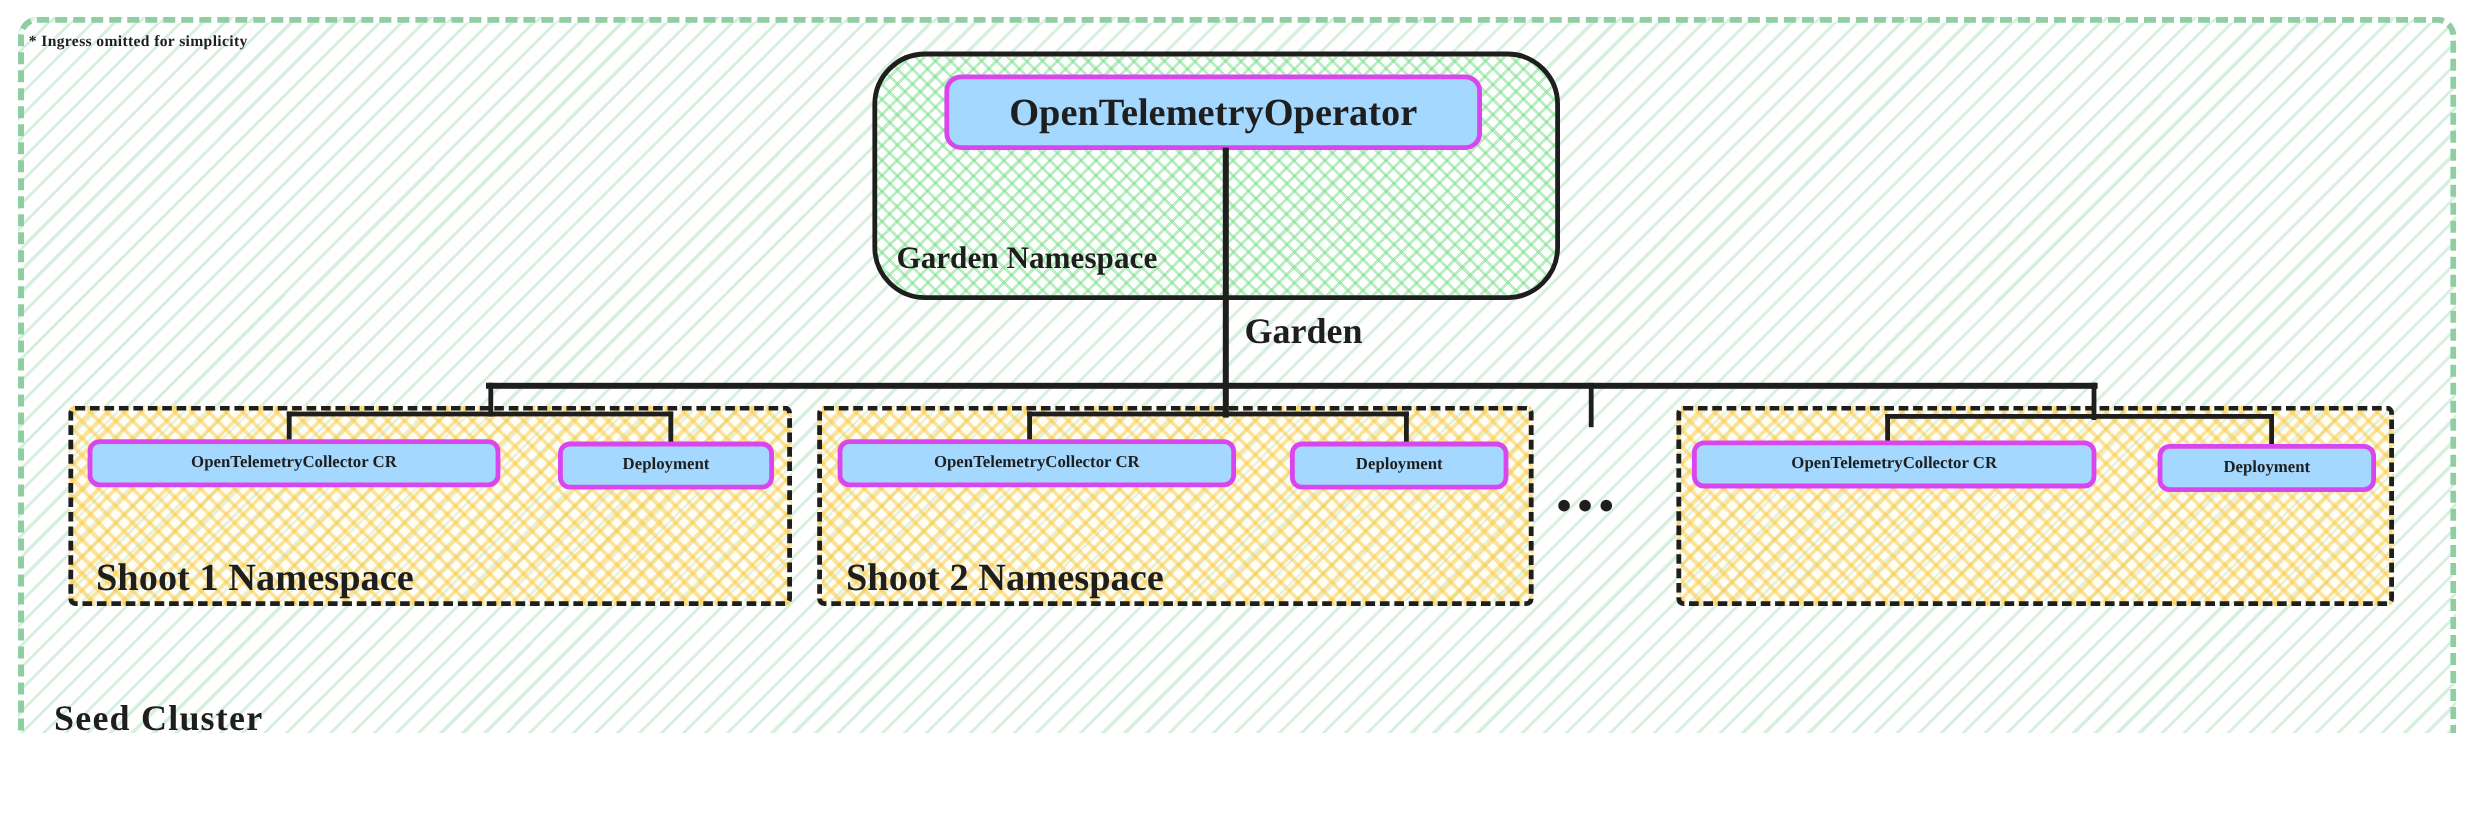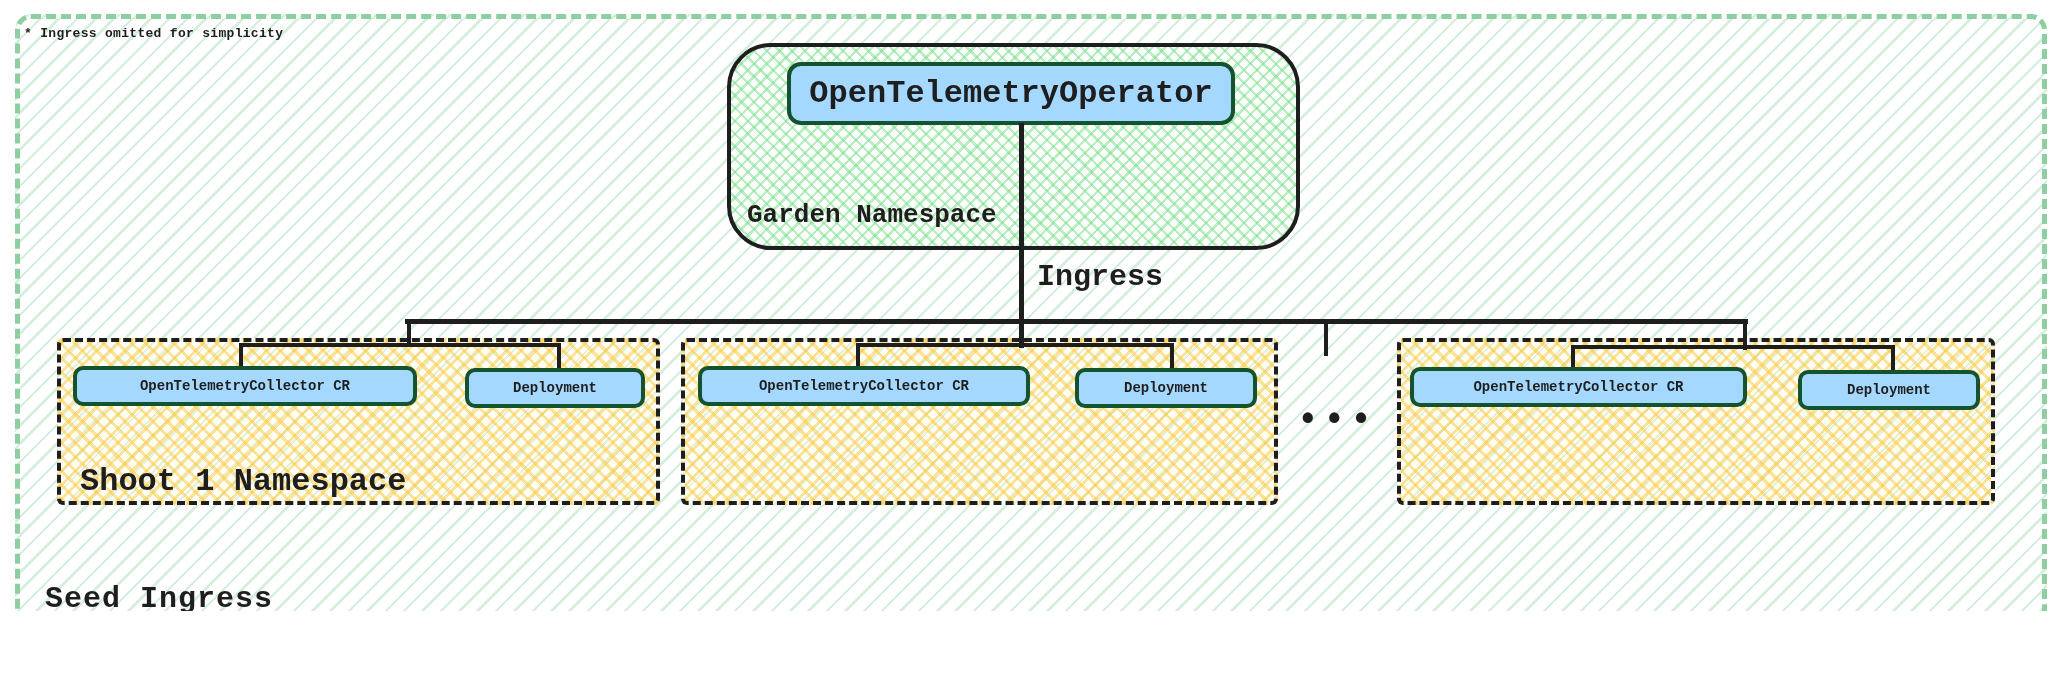--- a/index.html
+++ b/index.html
@@ -1,18 +1,18 @@
 <!DOCTYPE html>
 <html><head>
 <meta charset="utf-8">
 <style>
   html, body { margin:0; padding:0; background:#ffffff; }
   .canvas {
     position:relative; width:2063px; height:611px; overflow:hidden;
-    background:#ffffff; font-family:Liberation Mono, monospace; color:#1e1e1e;
+    background:#ffffff; font-family:Liberation Serif, serif; color:#1e1e1e;
   }
   * { box-sizing:border-box; }
 
   
   .seed-cluster {
     position:absolute; left:15px; top:14px; width:2032px; height:652px;
     border:5px dashed #8ecfa1; border-radius:16px;
     background-image: repeating-linear-gradient(135deg,
       rgba(121,200,146,0.30) 0 2.5px, transparent 2.5px 13px);
   }
@@ -31,21 +31,21 @@
       repeating-linear-gradient(45deg,  rgba(105,219,124,0.45) 0 2.4px, transparent 2.4px 9px),
       repeating-linear-gradient(135deg, rgba(105,219,124,0.45) 0 2.4px, transparent 2.4px 9px);
   }
   .garden-label {
     position:absolute; left:747px; top:200px;
     font-size:26px; font-weight:600;
   }
 
   
   .node {
-    position:absolute; background:#a5d8ff; border:4px solid #14532d;
+    position:absolute; background:#a5d8ff; border:4px solid #d946ef;
     display:flex; align-items:center; justify-content:center;
     font-weight:600; white-space:nowrap;
   }
   .node-operator {
     left:787px; top:62px; width:448px; height:63px;
     border-radius:14px; font-size:32px;
   }
   .node-small { height:40px; border-radius:10px; font-size:14px; }
 
   
@@ -134,28 +134,29 @@
   <div class="line conn-s1-h"></div>
   <div class="line conn-s1-dl"></div>
   <div class="line conn-s1-dr"></div>
   <div class="line conn-s2-h"></div>
   <div class="line conn-s2-dl"></div>
   <div class="line conn-s2-dr"></div>
   <div class="line conn-sn-h"></div>
   <div class="line conn-sn-dl"></div>
   <div class="line conn-sn-dr"></div>
 
-  <div class="edge-label">Ingress</div>
+  <div class="edge-label">Garden</div>
 
   <div class="node node-small n-s1-cr">OpenTelemetryCollector CR</div>
   <div class="node node-small n-s1-dep">Deployment</div>
   <div class="node node-small n-s2-cr">OpenTelemetryCollector CR</div>
   <div class="node node-small n-s2-dep">Deployment</div>
   <div class="node node-small n-sn-cr">OpenTelemetryCollector CR</div>
   <div class="node node-small n-sn-dep">Deployment</div>
 
   <div class="shoot-label l1">Shoot 1 Namespace</div>
+  <div class="shoot-label l2">Shoot 2 Namespace</div>
 
   <div class="ellipsis">•••</div>
 
-  <div class="cluster-label">Seed Ingress</div>
+  <div class="cluster-label">Seed Cluster</div>
 
 </div>
 
 </body></html>

